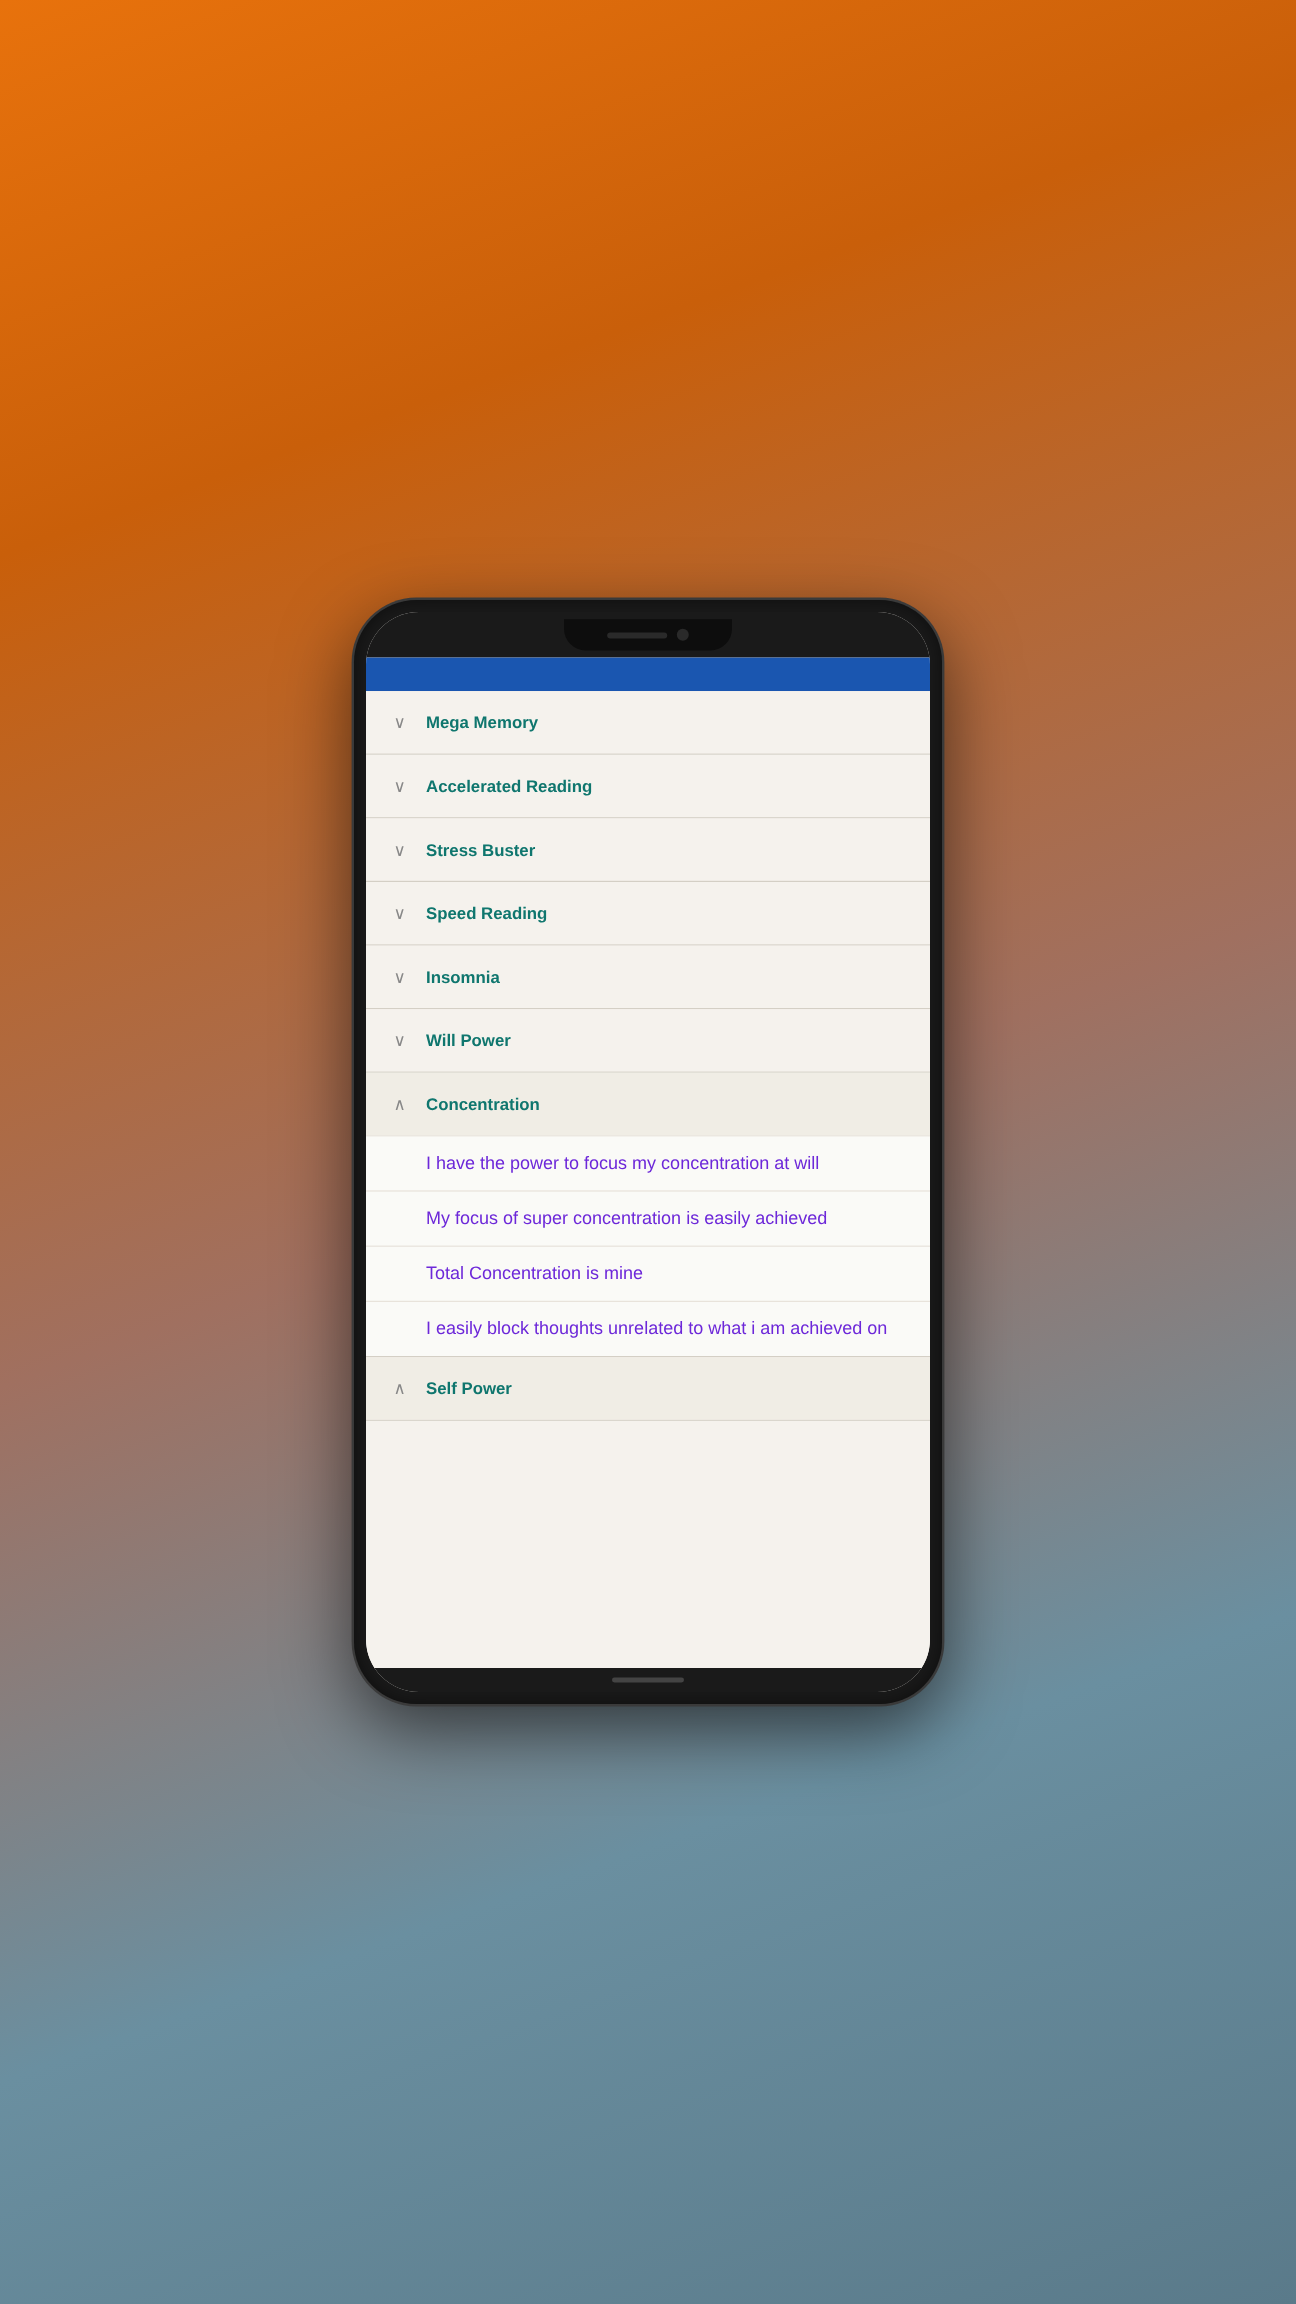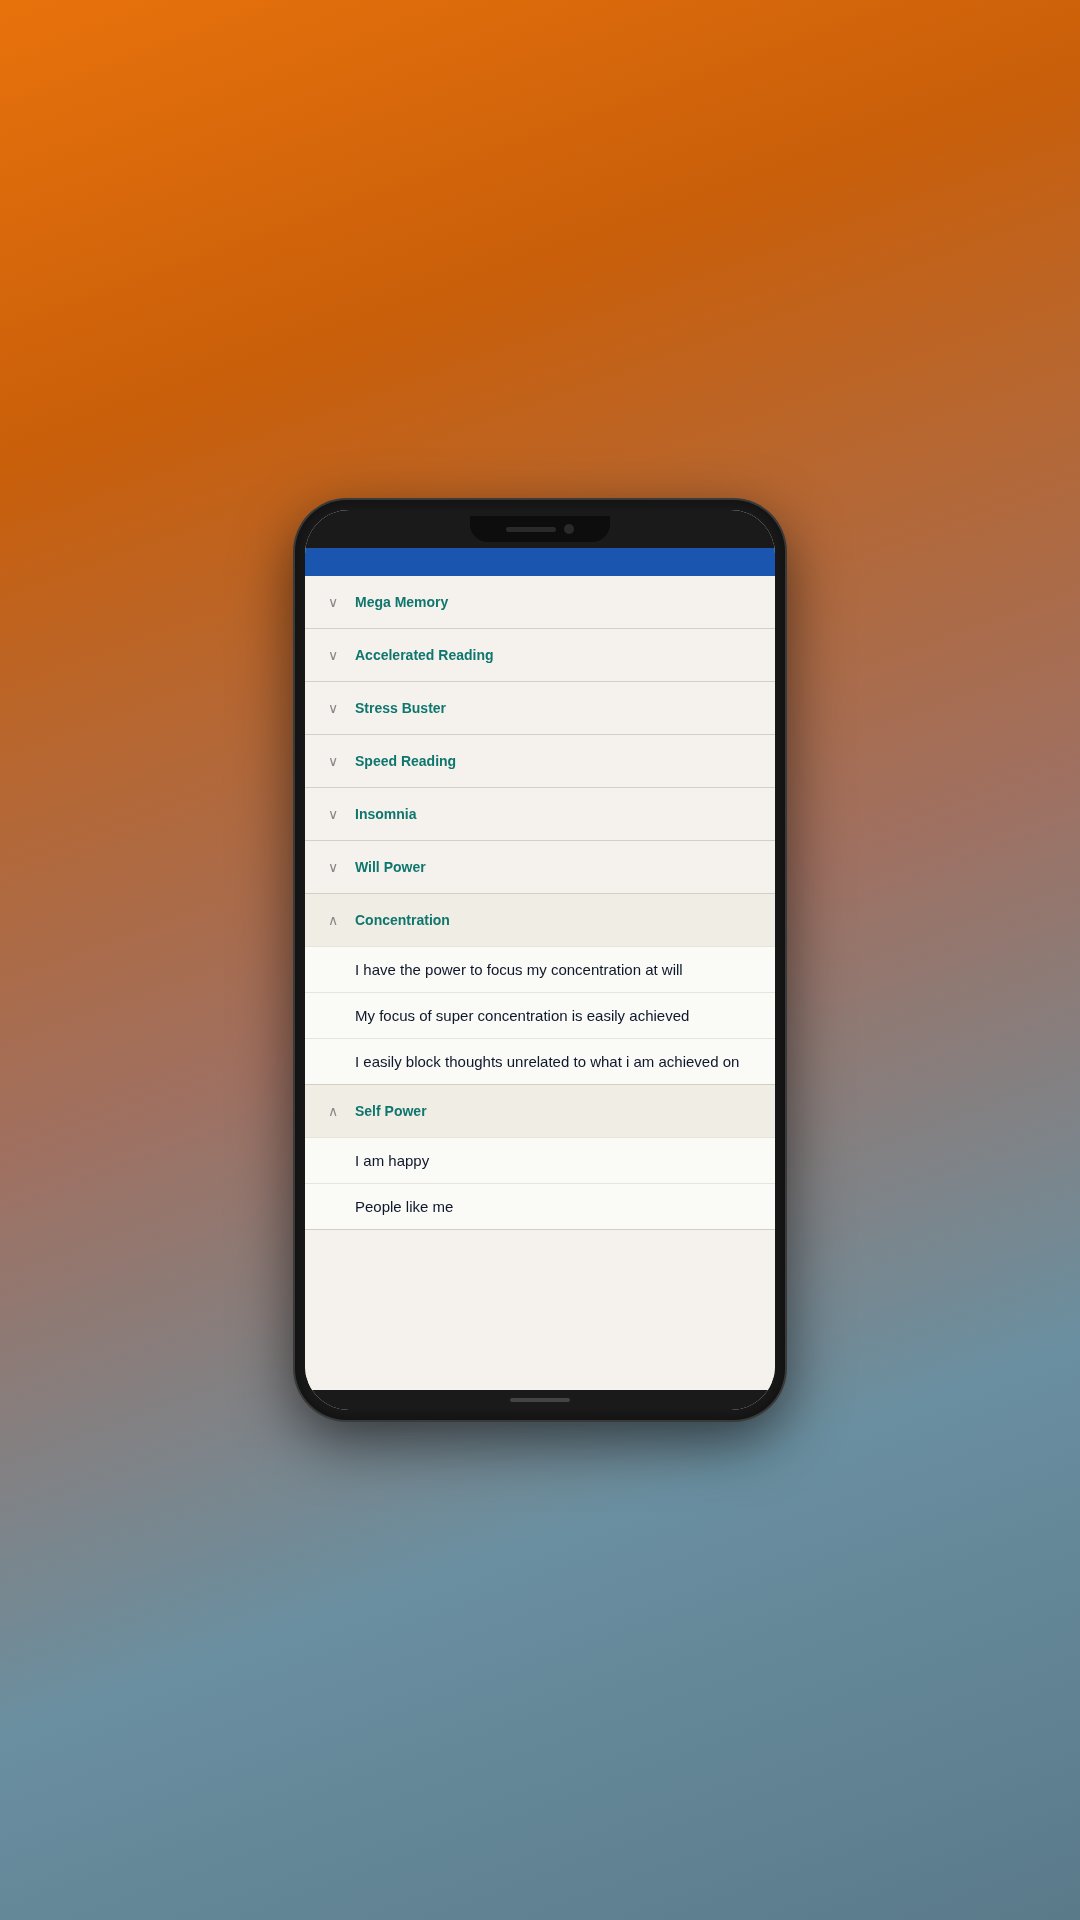--- a/index.html
+++ b/index.html
@@ -135,21 +135,21 @@
       font-family: Arial, sans-serif;
     }
 
     .sub-items {
       padding: 0;
     }
 
     .sub-item {
       padding: 14px 34px 14px 50px;
       font-size: 15px;
-      color: #0f172a;
+      color: #6d28d9;
       font-family: Arial, sans-serif;
       border-top: 1px solid #e8e3db;
       background: #fafaf7;
     }
 
     
     .list-item.expanded .list-item-header {
       background: #f0ede5;
     }
 
@@ -227,31 +227,28 @@
           </div>
         </div>
         <div class="list-item expanded">
           <div class="list-item-header">
             <div class="chevron">∧</div>
             <span class="item-label">Concentration</span>
           </div>
           <div class="sub-items">
             <div class="sub-item">I have the power to focus my concentration at will</div>
             <div class="sub-item">My focus of super concentration is easily achieved</div>
+            <div class="sub-item">Total Concentration is mine</div>
             <div class="sub-item">I easily block thoughts unrelated to what i am achieved on</div>
           </div>
         </div>
         <div class="list-item expanded">
           <div class="list-item-header">
             <div class="chevron">∧</div>
             <span class="item-label">Self Power</span>
-          </div>
-          <div class="sub-items">
-            <div class="sub-item">I am happy</div>
-            <div class="sub-item">People like me</div>
           </div>
         </div>
       </div>
 
     <div class="bottom-bar">
       <div class="home-indicator"></div>
     </div>
 
   </div>
 </div>

